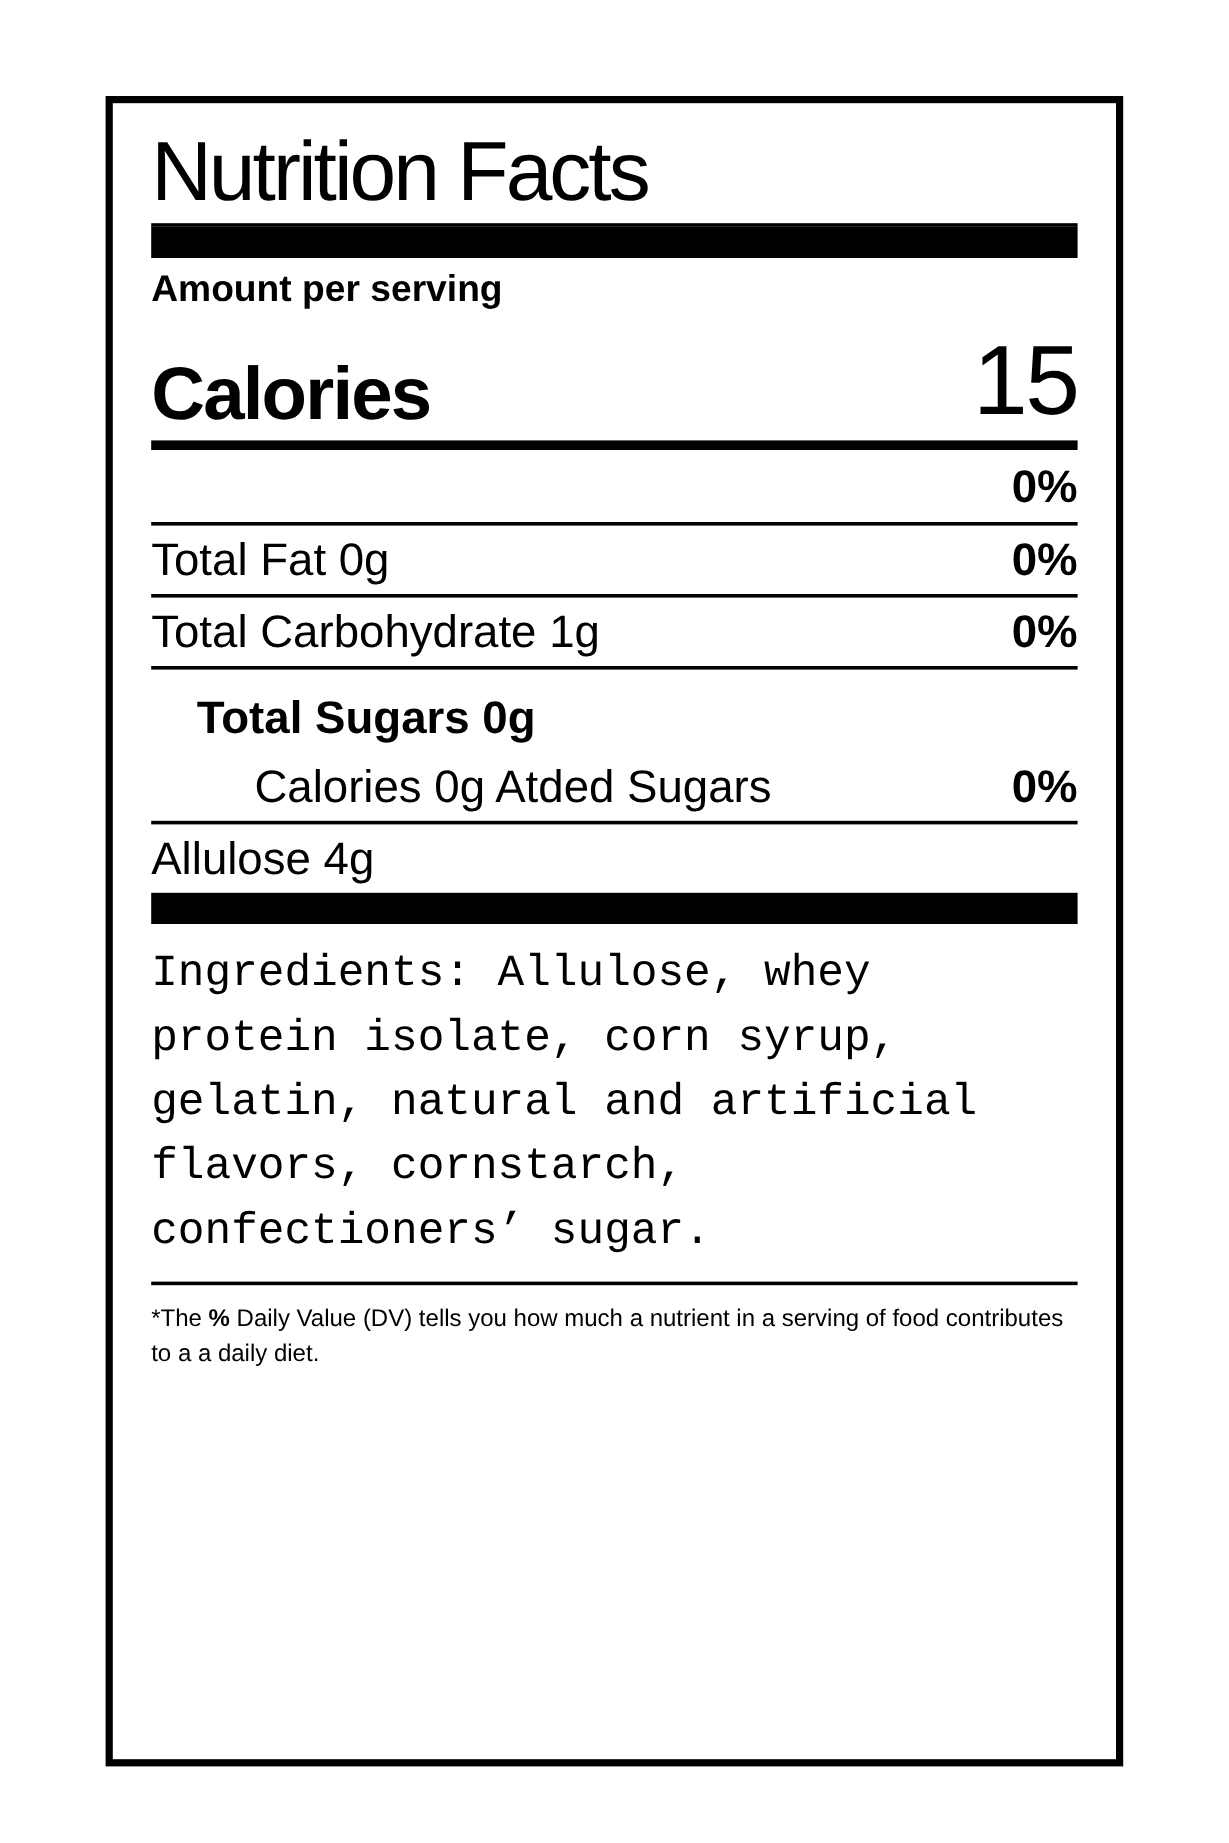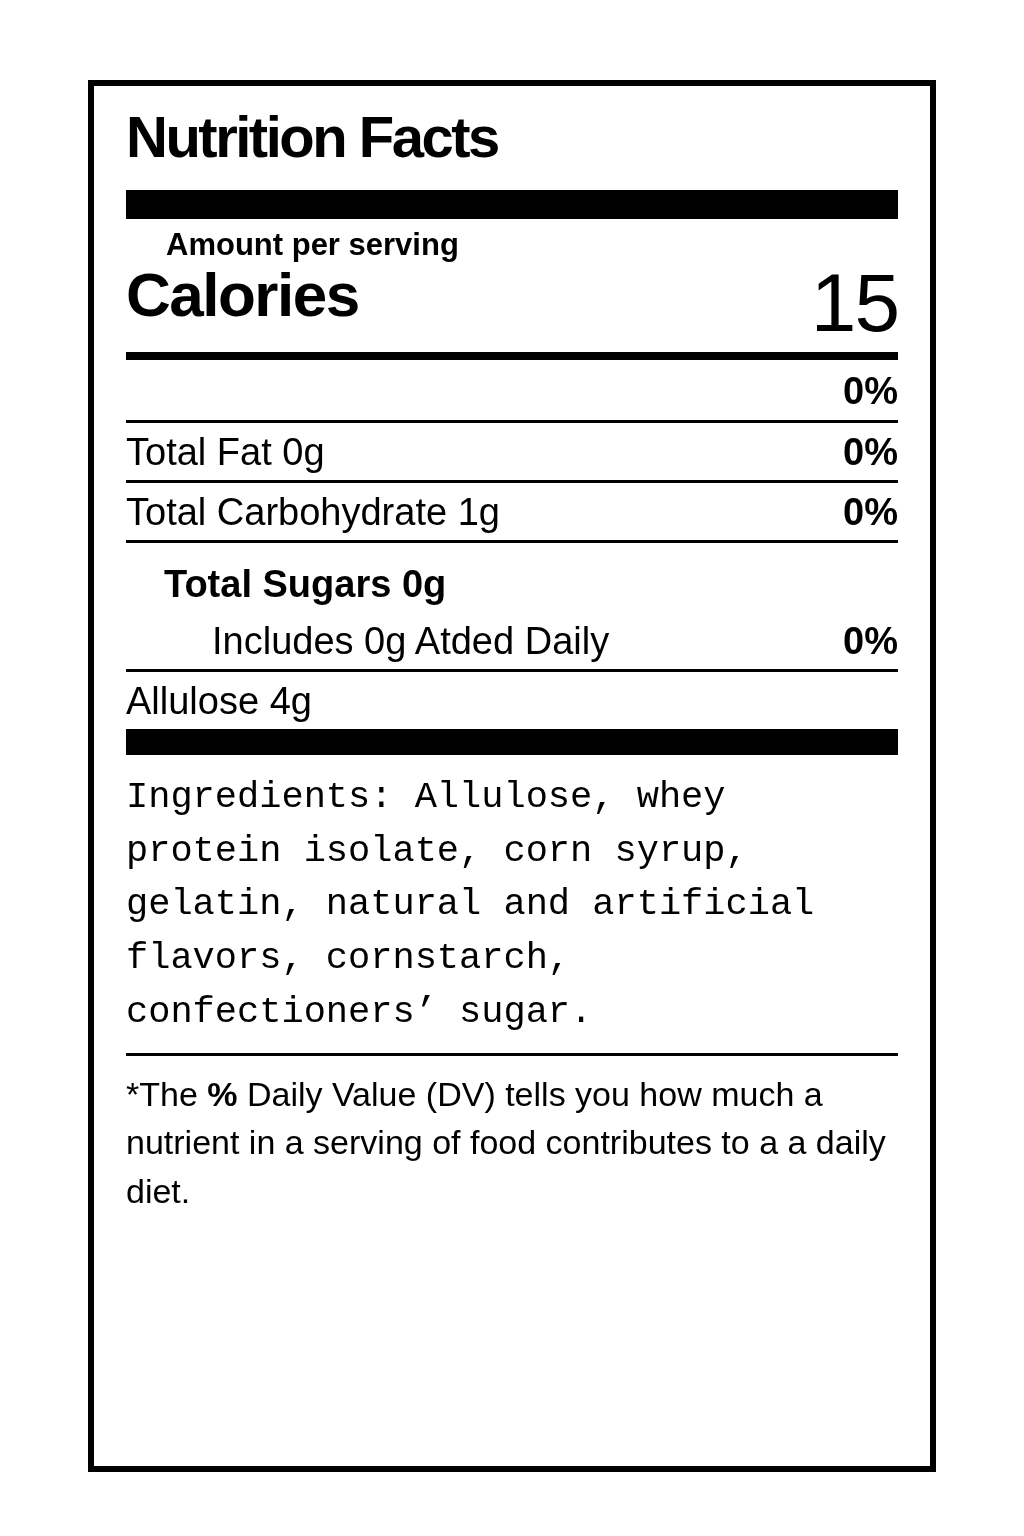--- a/index.html
+++ b/index.html
@@ -29,25 +29,25 @@
   .inner {
     position: absolute;
     left: 32px;
     right: 32px;
     top: 22px;
     bottom: 18px;
   }
 
   
   .title {
-    font-size: 58px;
-    font-weight: bold;
+    font-size: 70px;
+    font-weight: normal;
     line-height: 1.0;
     letter-spacing: -2.5px;
-    padding-bottom: 24px;
+    padding-bottom: 8px;
   }
 
   .rule-thin {
     border-bottom: 3px solid #000000;
   }
   .rule-medium {
     border-bottom: 8px solid #000000;
   }
   .bar-thick {
     height: 26px;
@@ -64,26 +64,26 @@
   .cal-block {
     position: relative;
     padding-top: 10px;
     padding-bottom: 6px;
   }
   .amount-per {
     font-size: 31px;
     font-weight: bold;
     line-height: 1.0;
     padding-bottom: 2px;
-    margin-left: 40px;
   }
   .cal-row {
     display: flex;
-    align-items: flex-start;
+    align-items: flex-end;
     justify-content: space-between;
+    margin-top: 19px;
   }
   .cal-word {
     font-size: 62px;
     font-weight: bold;
     letter-spacing: -1.5px;
     line-height: 1.05;
   }
   .cal-value {
     font-size: 82px;
     font-weight: normal;
@@ -109,21 +109,21 @@
   .indent2 { padding-left: 86px; font-weight: normal; }
 
   
   .ingredients {
     font-size: 37px;
     line-height: 1.45;
     padding: 16px 0 14px 0;
     font-family: Liberation Mono, monospace;
   }
   .footnote {
-    font-size: 34px;
+    font-size: 20px;
     line-height: 1.42;
     padding: 14px 0 0 0;
   }
   .footnote b { font-weight: bold; }
 </style>
 </head>
 <body>
 
 <div class="label-panel">
   <div class="inner">
@@ -161,21 +161,21 @@
       <span class="dv">0%</span>
     </div>
     <div class="rule-thin"></div>
 
     <div class="nrow">
       <span class="lab indent1">Total Sugars 0g</span>
       <span class="dv"></span>
     </div>
 
     <div class="nrow">
-      <span class="lab indent2">Includes 0g Atded Daily</span>
+      <span class="lab indent2">Calories 0g Atded Sugars</span>
       <span class="dv">0%</span>
     </div>
     <div class="rule-thin"></div>
 
     <div class="nrow">
       <span class="lab"><b>Allulose</b> <span>4g</span></span>
       <span class="dv"></span>
     </div>
 
     <div class="bar-thick"></div>

